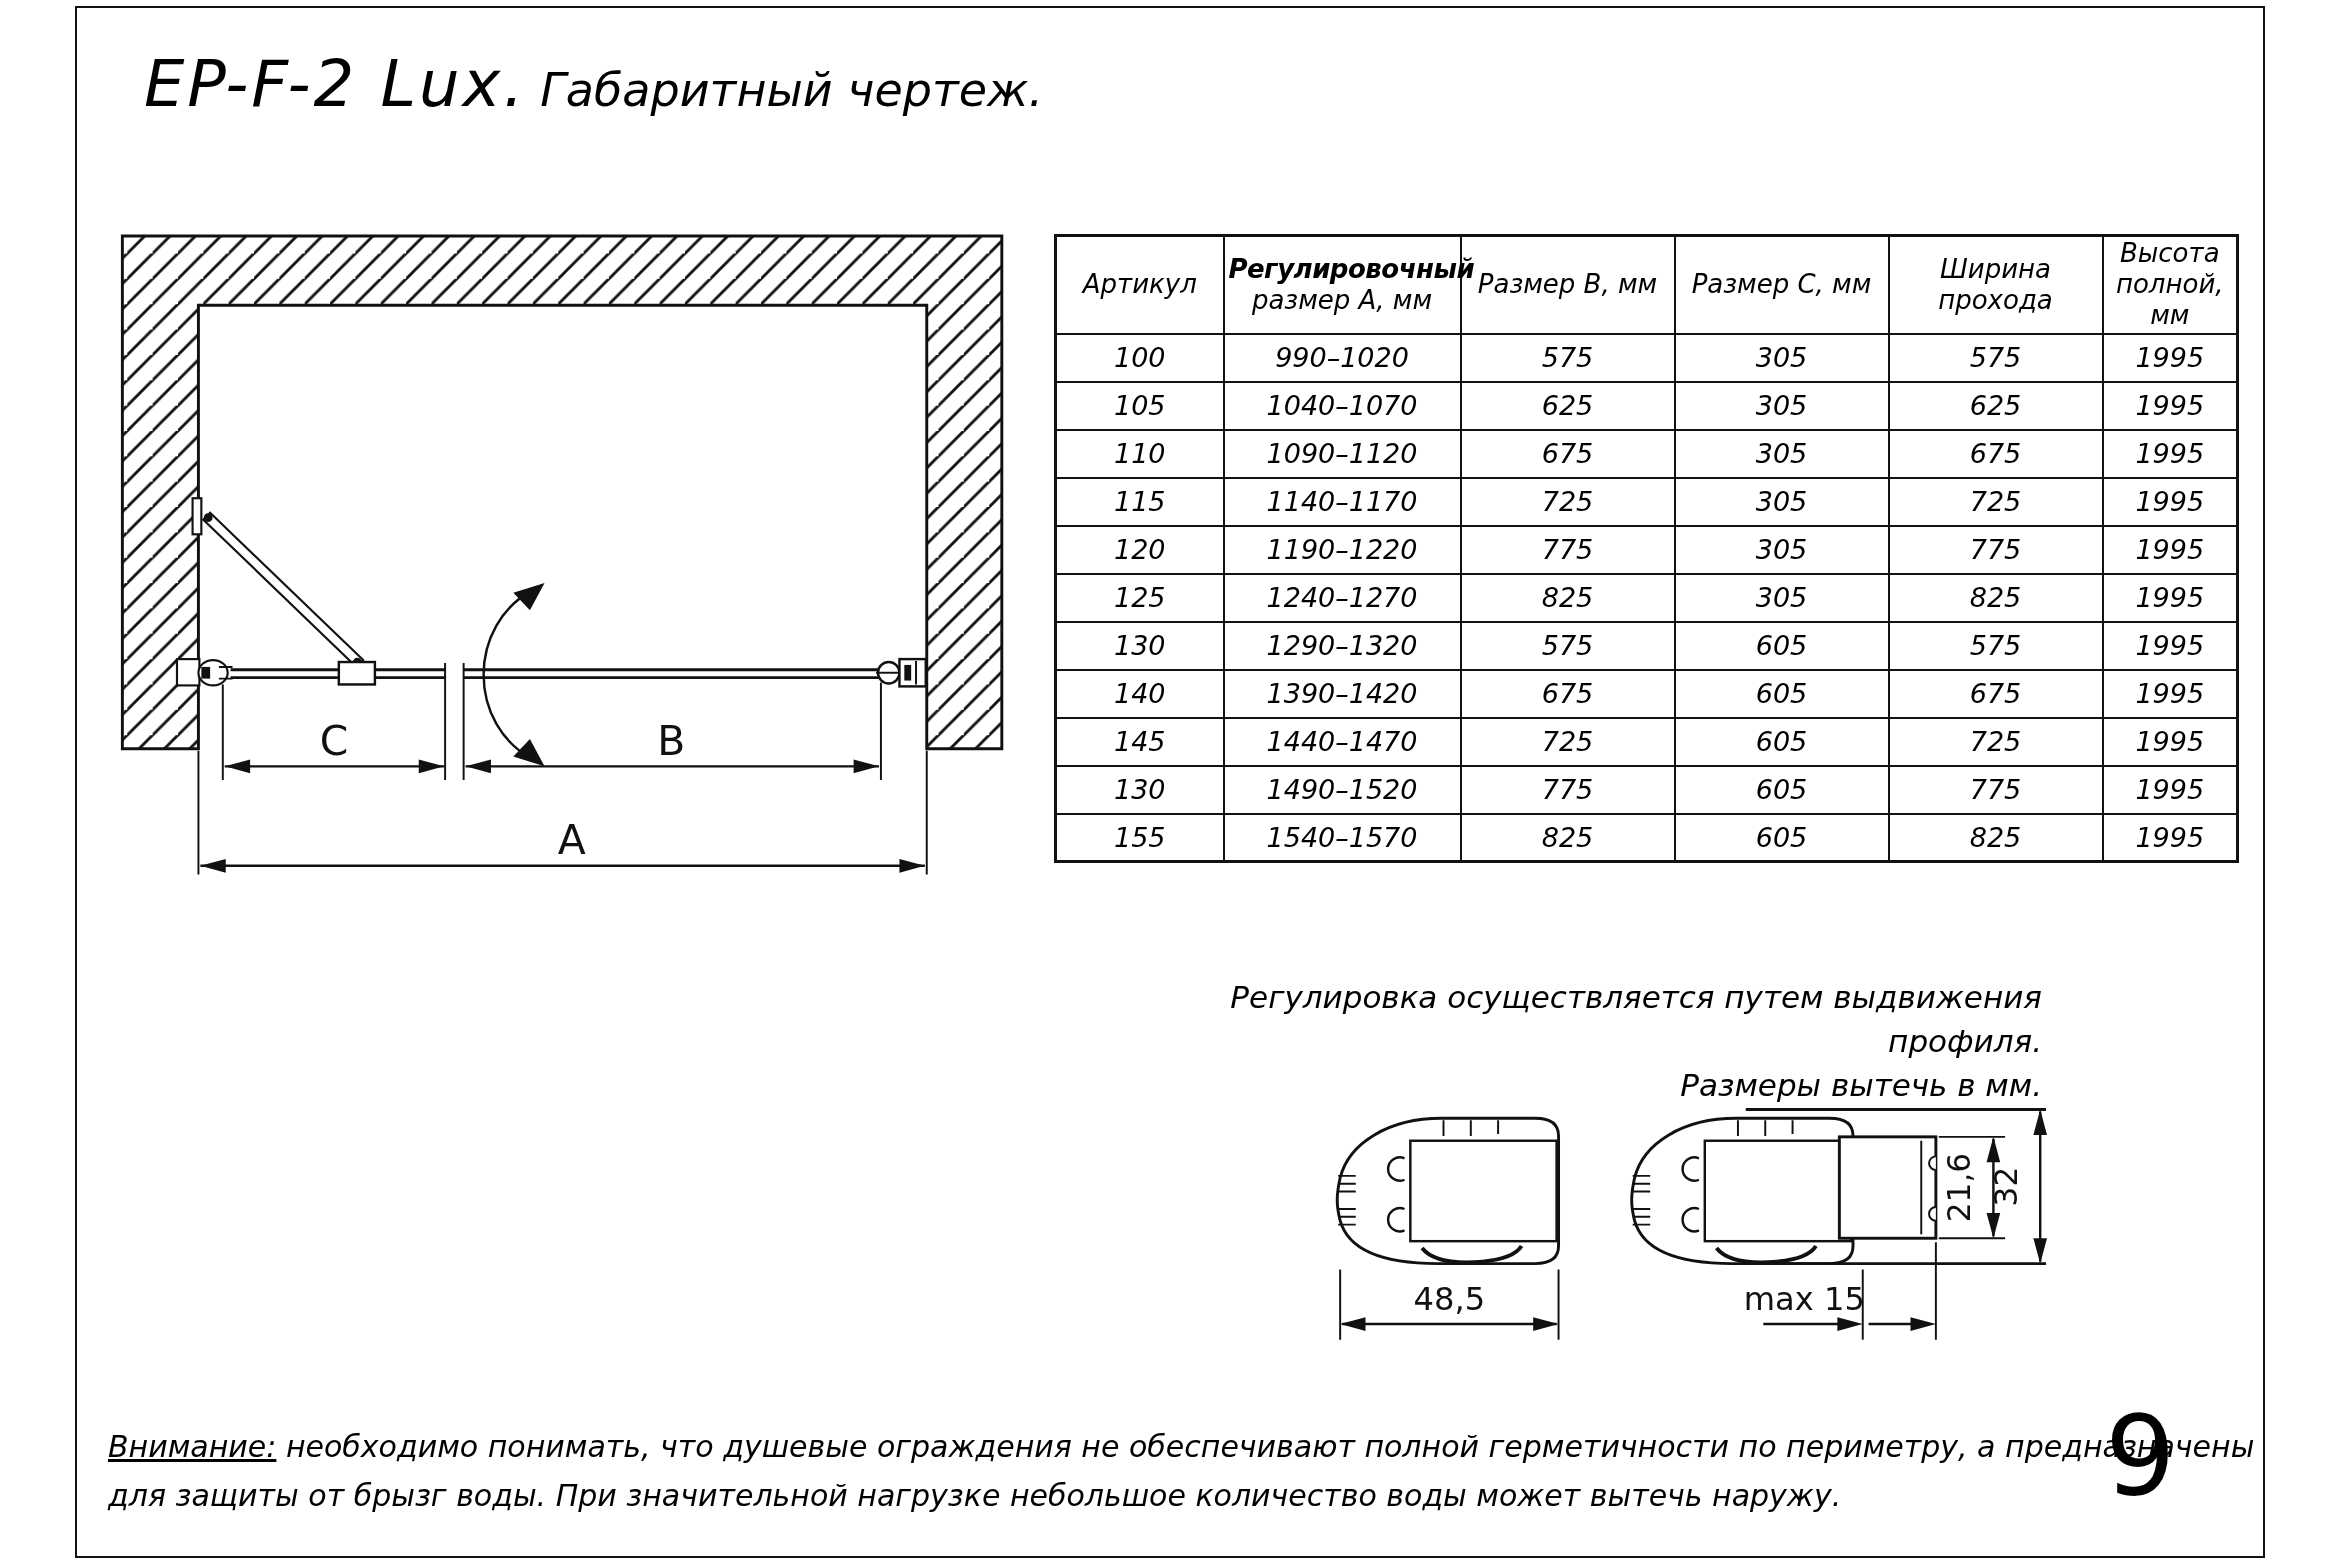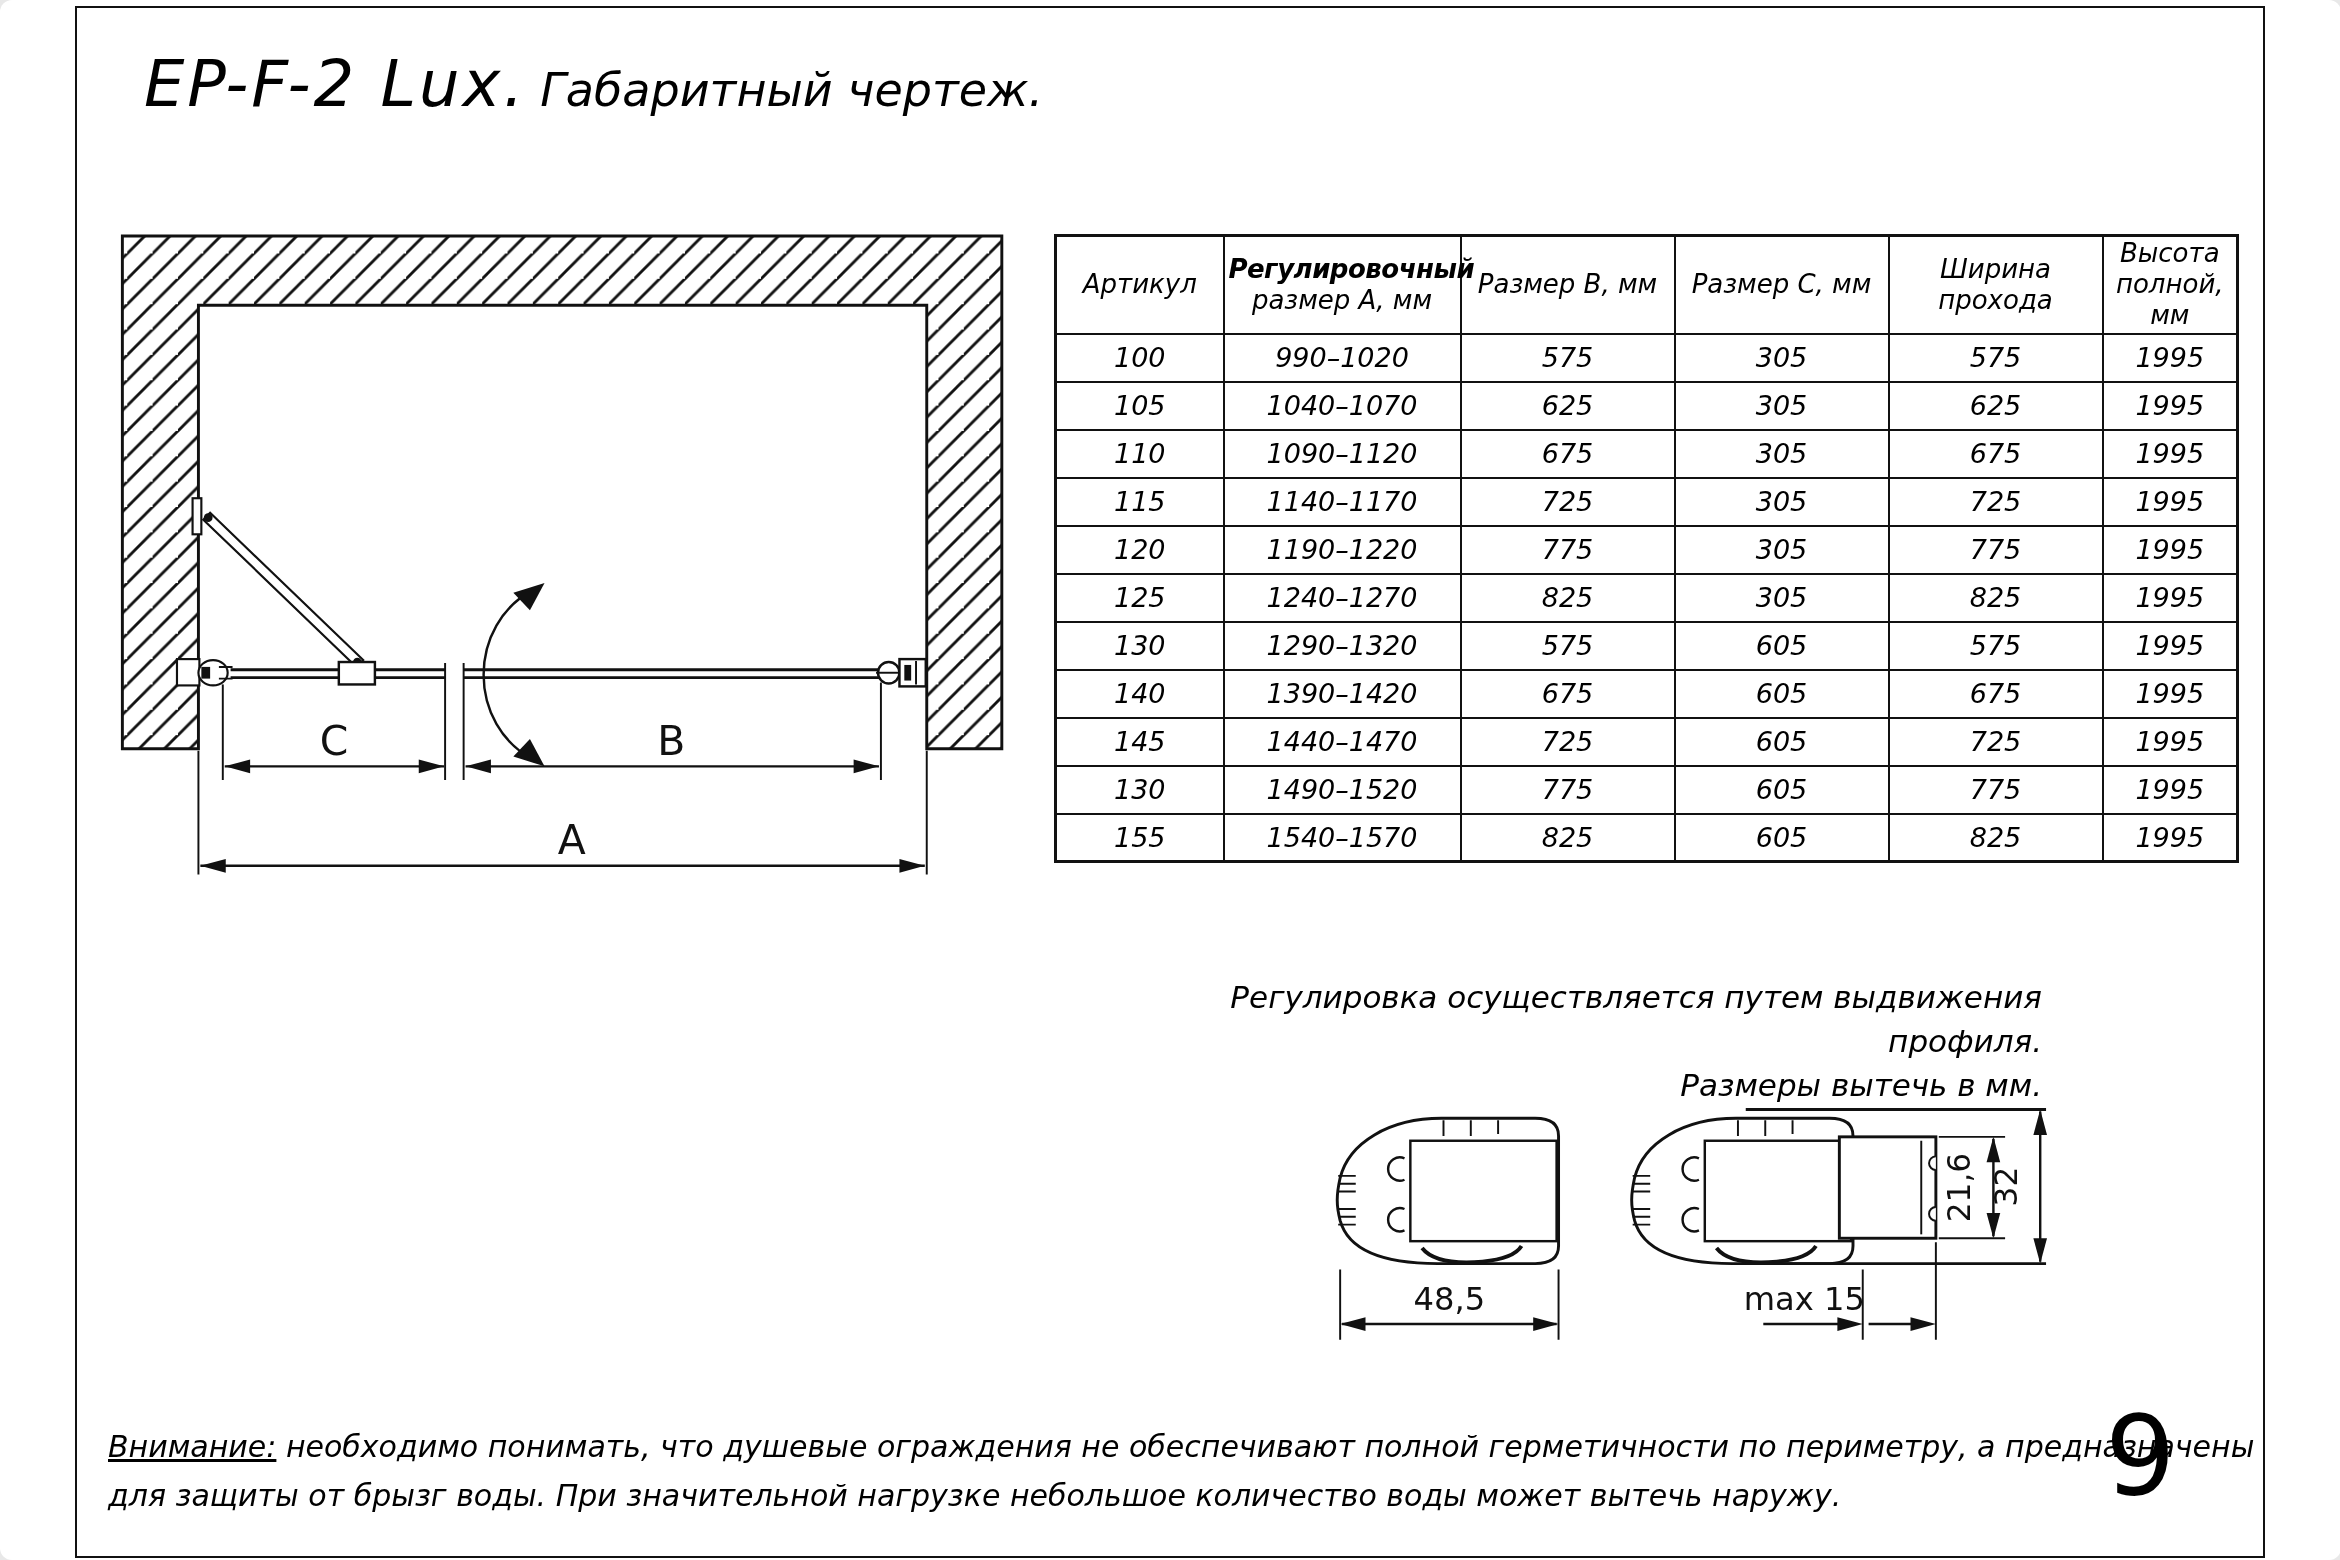--- a/index.html
+++ b/index.html
@@ -1,18 +1,18 @@
 <!DOCTYPE html>
 <html><head>
 <meta charset="utf-8">
 <style>
   html,body { margin:0; padding:0; background:#e8e8e8; }
   .page {
     position:relative; width:2341px; height:1560px; background:#ffffff;
-    font-family:"DejaVu Sans", sans-serif; color:#000; overflow:hidden;border-radius:12px;
+    font-family:"DejaVu Sans", sans-serif; color:#000; overflow:hidden;
   }
   .frame {
     position:absolute; left:75px; top:5.9px; width:2186px; height:1548px;
     border:2.9px solid #111;
   }
   .title { position:absolute; left:144px; top:47px; white-space:nowrap; }
   .title .t1 { font-style:italic; font-size:64px; letter-spacing:2.9px; font-weight:500; }
   .title .t2 { font-style:italic; font-size:46px; margin-left:13.7px; }
   svg.art { position:absolute; left:0; top:0; }
 

